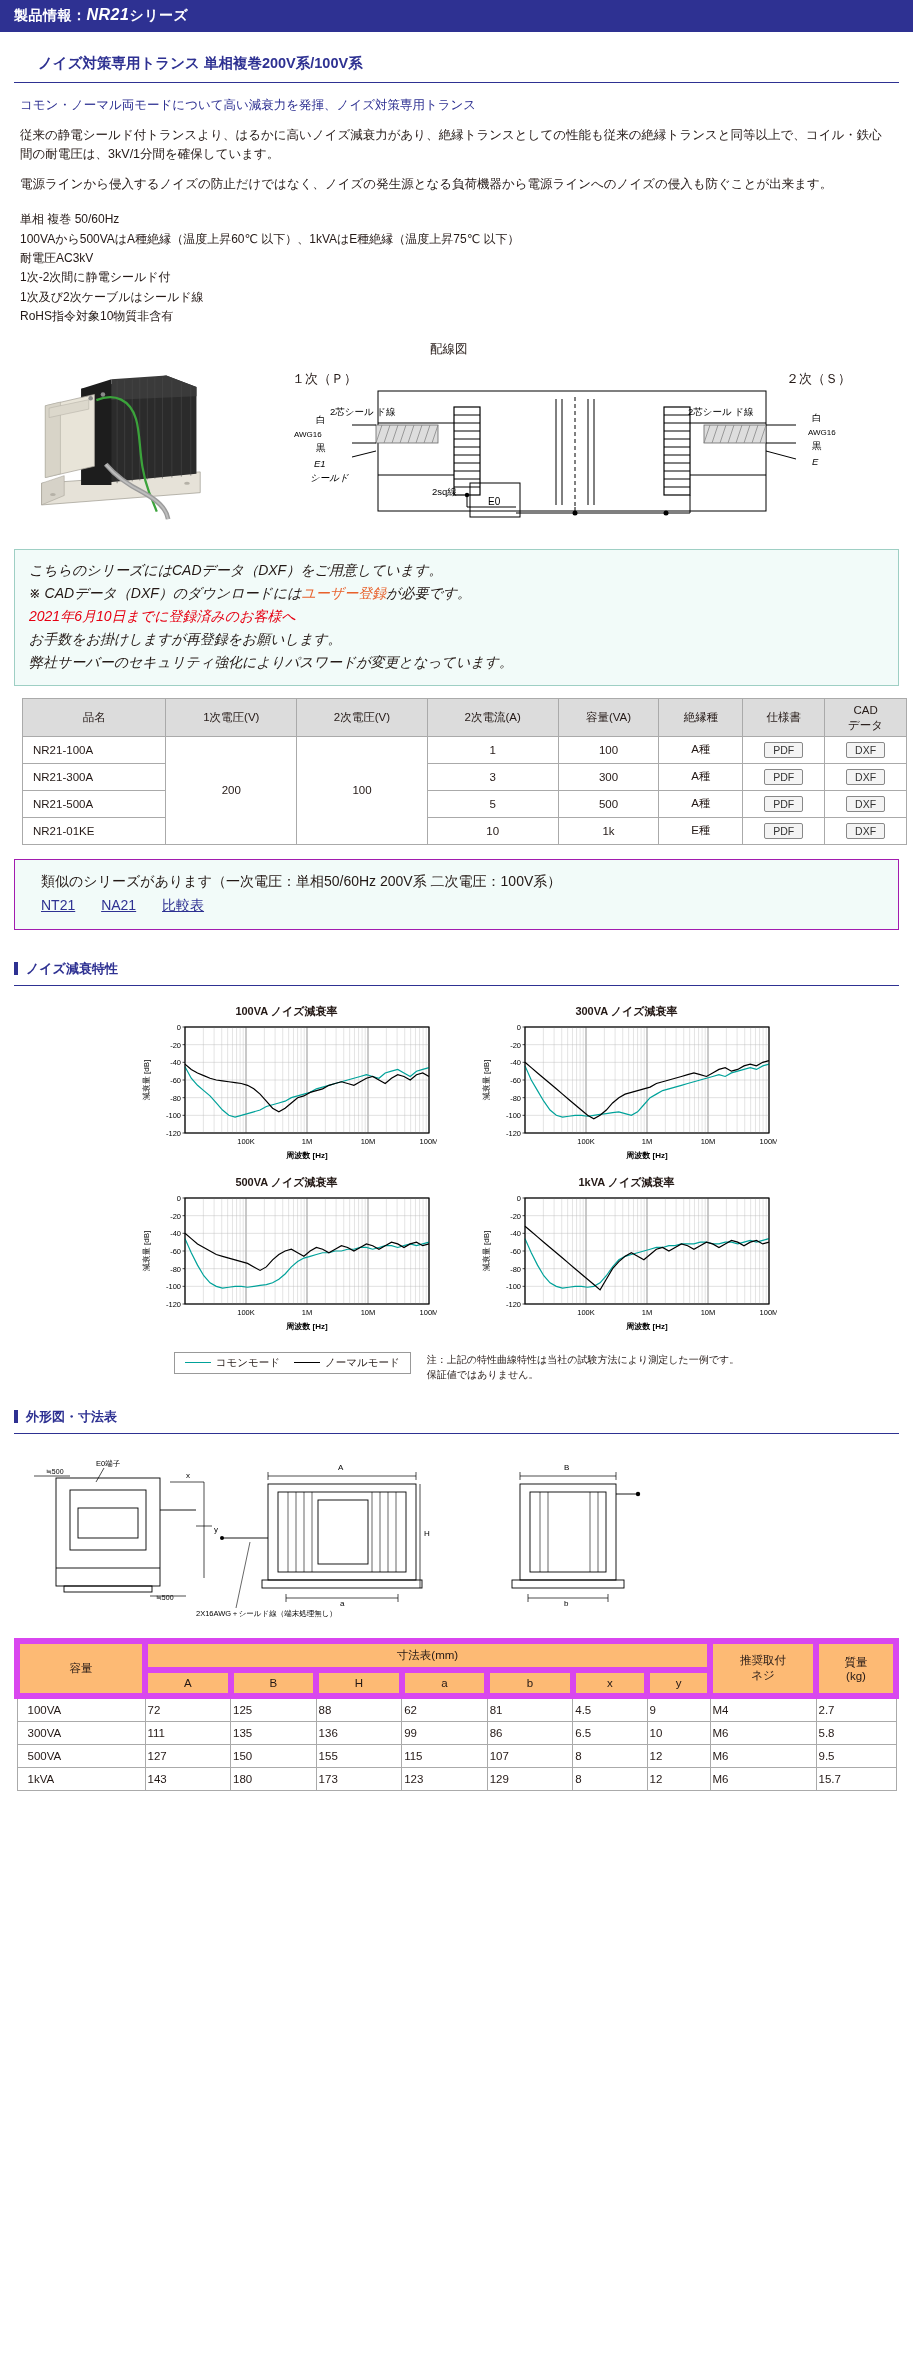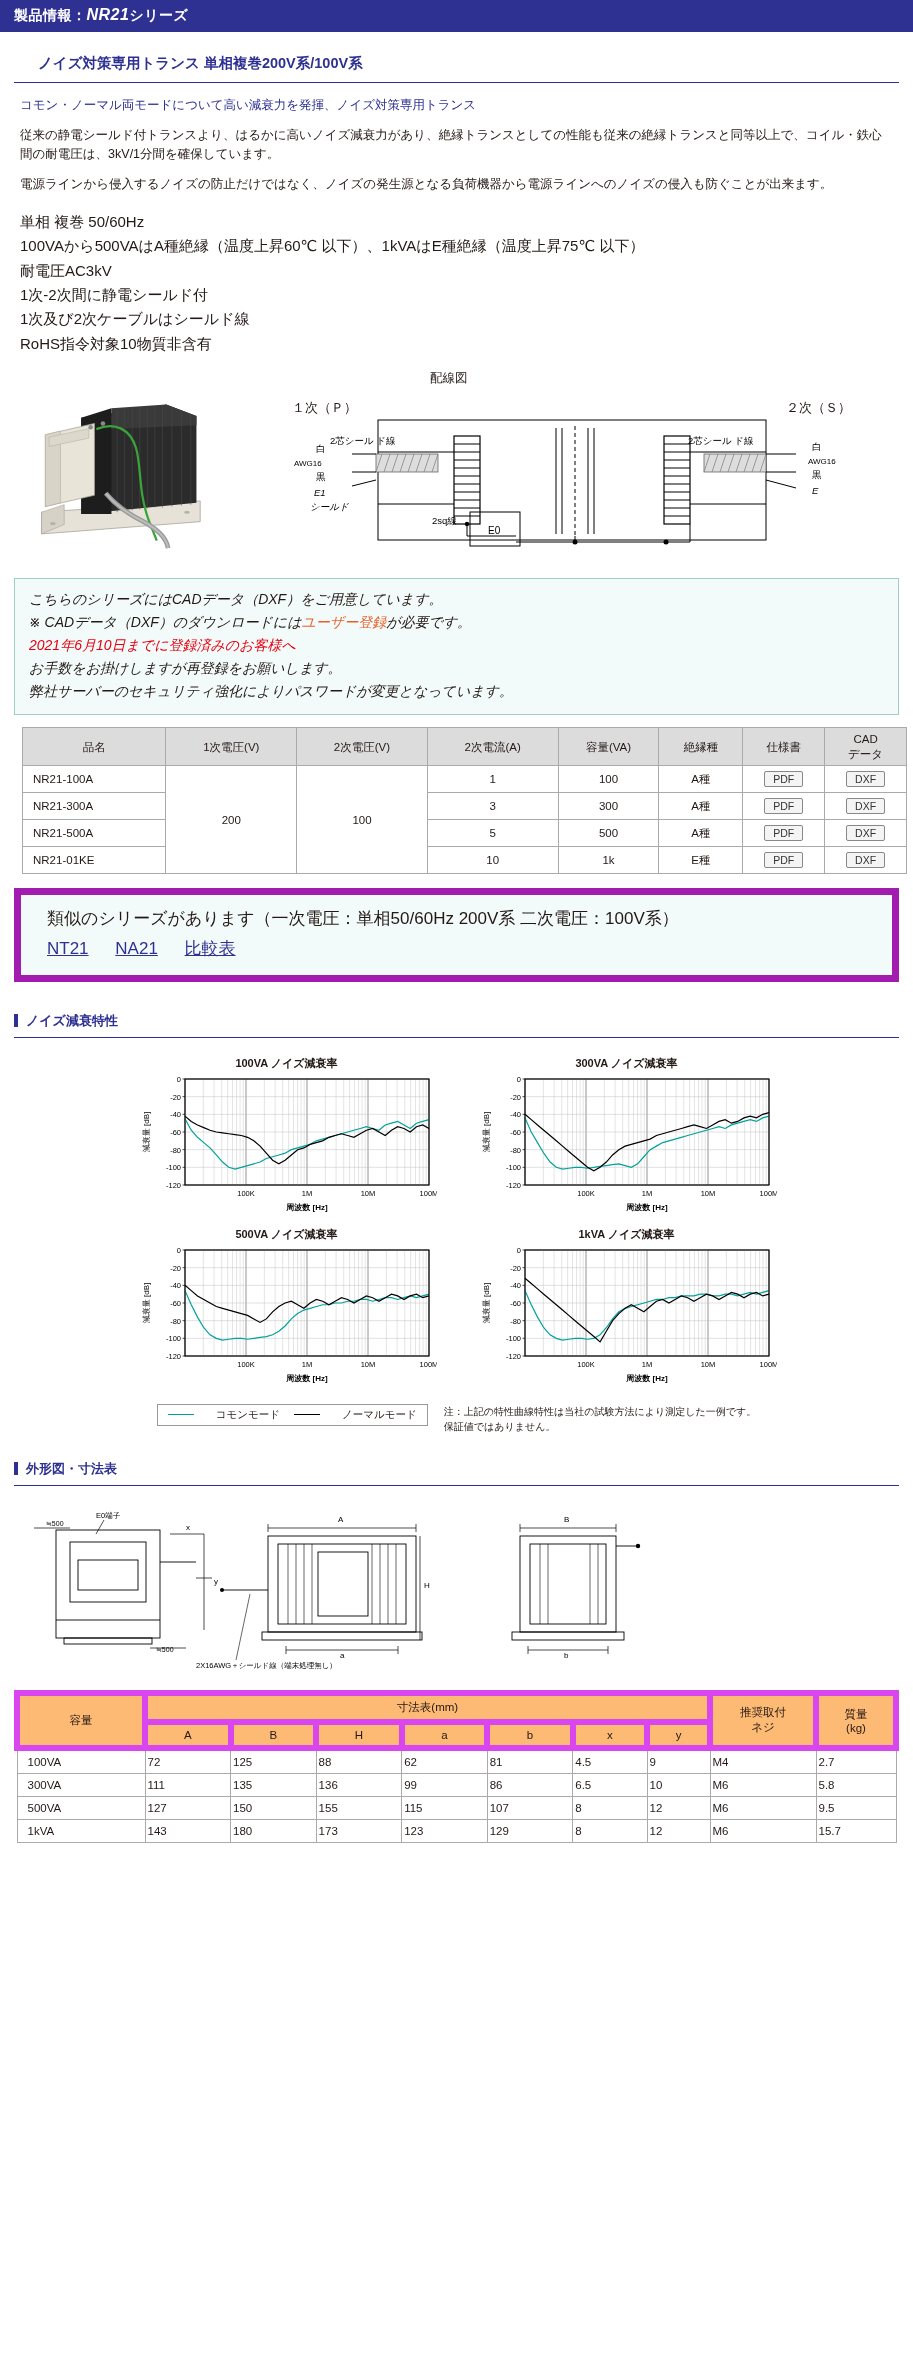--- a/index.html
+++ b/index.html
@@ -38,21 +38,21 @@
     font-size:12.5px;
     padding:14px 20px 2px 20px;
   }
   .body-text{
     padding:10px 20px 0 20px;
     font-size:12.5px;
     line-height:1.55;
   }
   .spec-text{
     padding:16px 16px 0 20px;
-    font-size:15px;
+    font-size:12px;
     line-height:1.62;
   }
 
   
   .fig-row{
     position:relative;
     margin-top:14px;
     height:190px;
   }
   .photo{
@@ -104,24 +104,24 @@
     background:#f4f4f4;
     padding:1px 8px;
     font-size:10.5px;
     border-radius:2px;
     color:#333;
   }
 
   
   .sim-box{
     margin:14px 14px 0 14px;
-    border:7px solid #a21caf;
+    border:1px solid #a21caf;
     background:#f2fbf9;
     padding:9px 26px 11px 26px;
-    font-size:17px;
+    font-size:14px;
     line-height:1.75;
   }
   .sim-box a{color:#2e3192;text-decoration:underline;margin-right:22px;}
 
   
   .sec-head{
     margin:30px 14px 0 14px;
     font-size:13px;
     font-weight:bold;
     color:#2e3192;
@@ -142,21 +142,21 @@
   }
   .chart-cell{width:300px;height:165px;margin:4px 20px 2px 20px;}
   .chart-title{text-align:center;font-size:11px;font-weight:bold;margin-bottom:2px;}
   .legend-row{
     display:flex;justify-content:center;align-items:flex-start;
     margin-top:10px;font-size:10.5px;
   }
   .legend-box{
     border:1px solid #999;padding:3px 10px;display:flex;gap:14px;align-items:center;
   }
-  .lg{display:flex;align-items:center;gap:22px;}
+  .lg{display:flex;align-items:center;gap:5px;}
   .lg .ln{display:inline-block;width:26px;height:0;border-top:1.6px solid #00a29a;}
   .lg .ln.blk{border-top-color:#000;}
   .legend-note{margin-left:16px;font-size:10px;line-height:1.5;}
 
   
   .dim-wrap{margin-top:16px;text-align:center;}
 
   
   table.dtable{
     margin:18px 14px 30px 14px;

